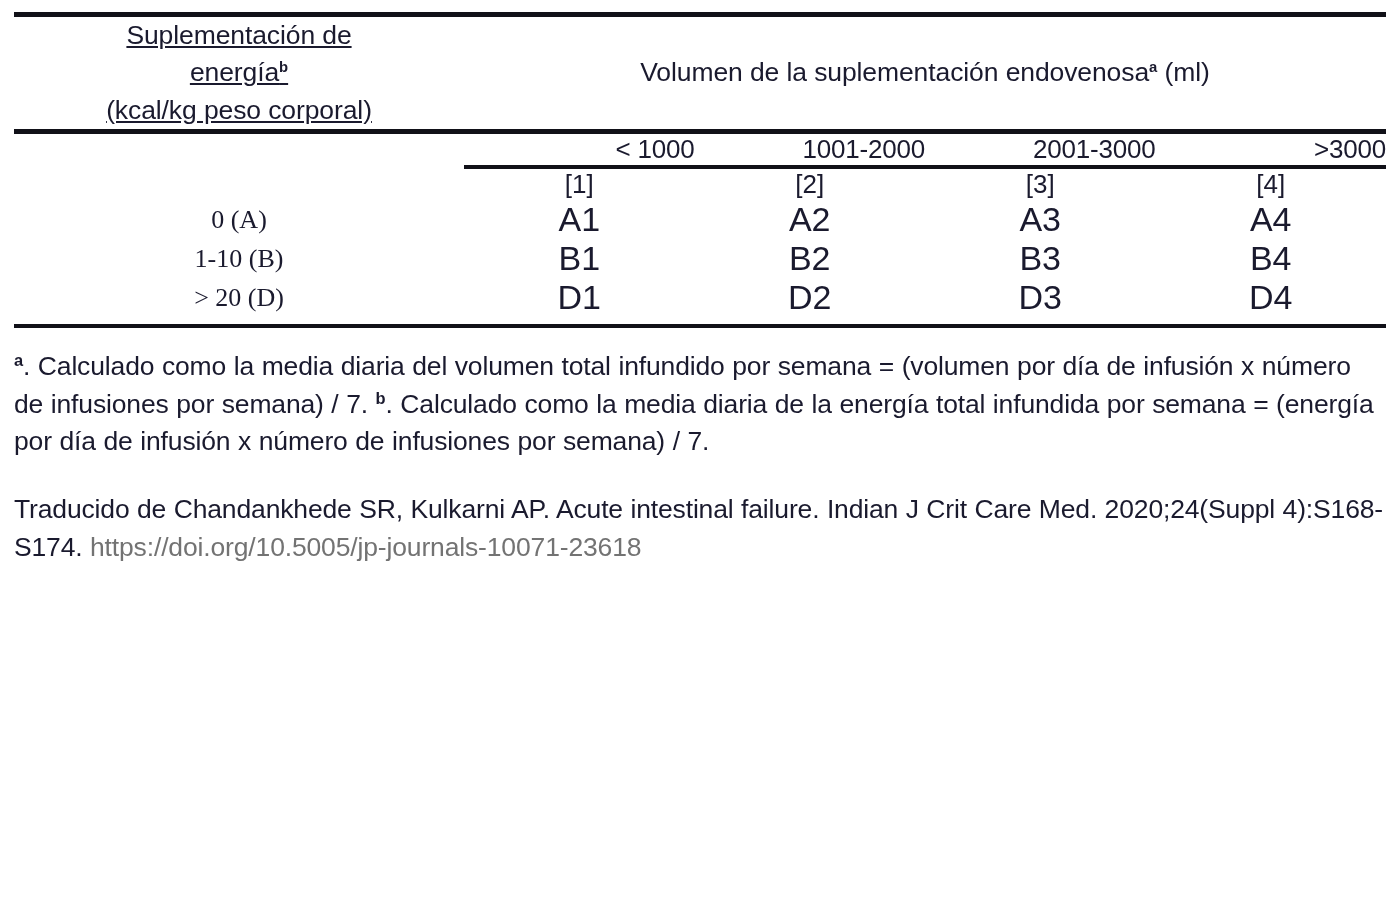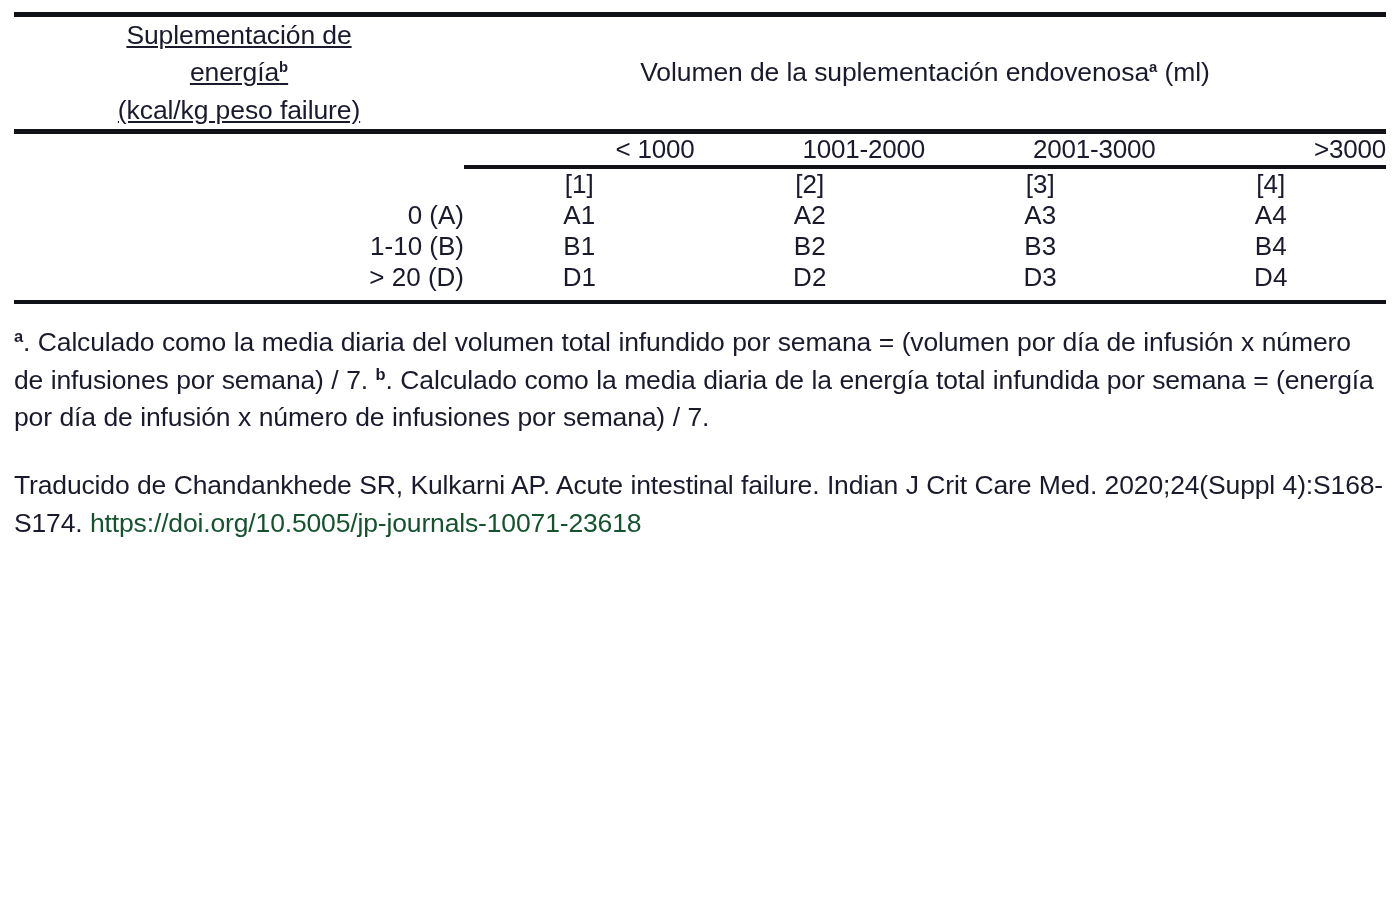--- a/index.html
+++ b/index.html
@@ -81,27 +81,28 @@
     padding: 20px 0 19px 0;
     letter-spacing: -0.2px;
   }
 
   .idx-cell {
     text-align: center;
     font-size: 26px;
     padding: 19px 0 12px 0;
   }
   .row-label {
-    text-align: right;
+    text-align: center;
     font-size: 26px;
     padding: 12px 26px 12px 0;
+    font-family: Liberation Serif, serif;
   }
   .data-cell {
     text-align: center;
-    font-size: 26px;
+    font-size: 34px;
     padding: 12px 0;
   }
   tr.last-body .row-label,
   tr.last-body .data-cell {
     padding-bottom: 7px;
   }
 
   
   .subrule-cell {
     padding: 0;
@@ -140,21 +141,21 @@
   }
   .credit {
     font-size: 26.5px;
     line-height: 1.42;
     margin: 30px 0 0 0;
     text-align: left;
     letter-spacing: -0.15px;
     word-spacing: 0.3px;
   }
   a.doi {
-    color: #14532d;
+    color: #737373;
     text-decoration: none;
   }
 </style>
 </head>
 <body>
 
 <div class="page">
 
   <div class="rule-top"></div>
 
@@ -165,21 +166,21 @@
         <col class="col-d">
         <col class="col-d">
         <col class="col-d">
     </colgroup>
     <tbody>
 
       <tr>
         <td class="stub-head">
           <span>Suplementación de</span><br>
           <span>energía</span><sup class="mk">b</sup><br>
-          <span>(kcal/kg peso failure)</span>
+          <span>(kcal/kg peso corporal)</span>
         </td>
         <td class="span-head" colspan="4">
           <span>Volumen de la suplementación endovenosa</span><sup class="mk">a</sup><span> (ml)</span>
         </td>
       </tr>
     </tbody>
   </table>
 
   <div class="rule-mid"></div>
 

